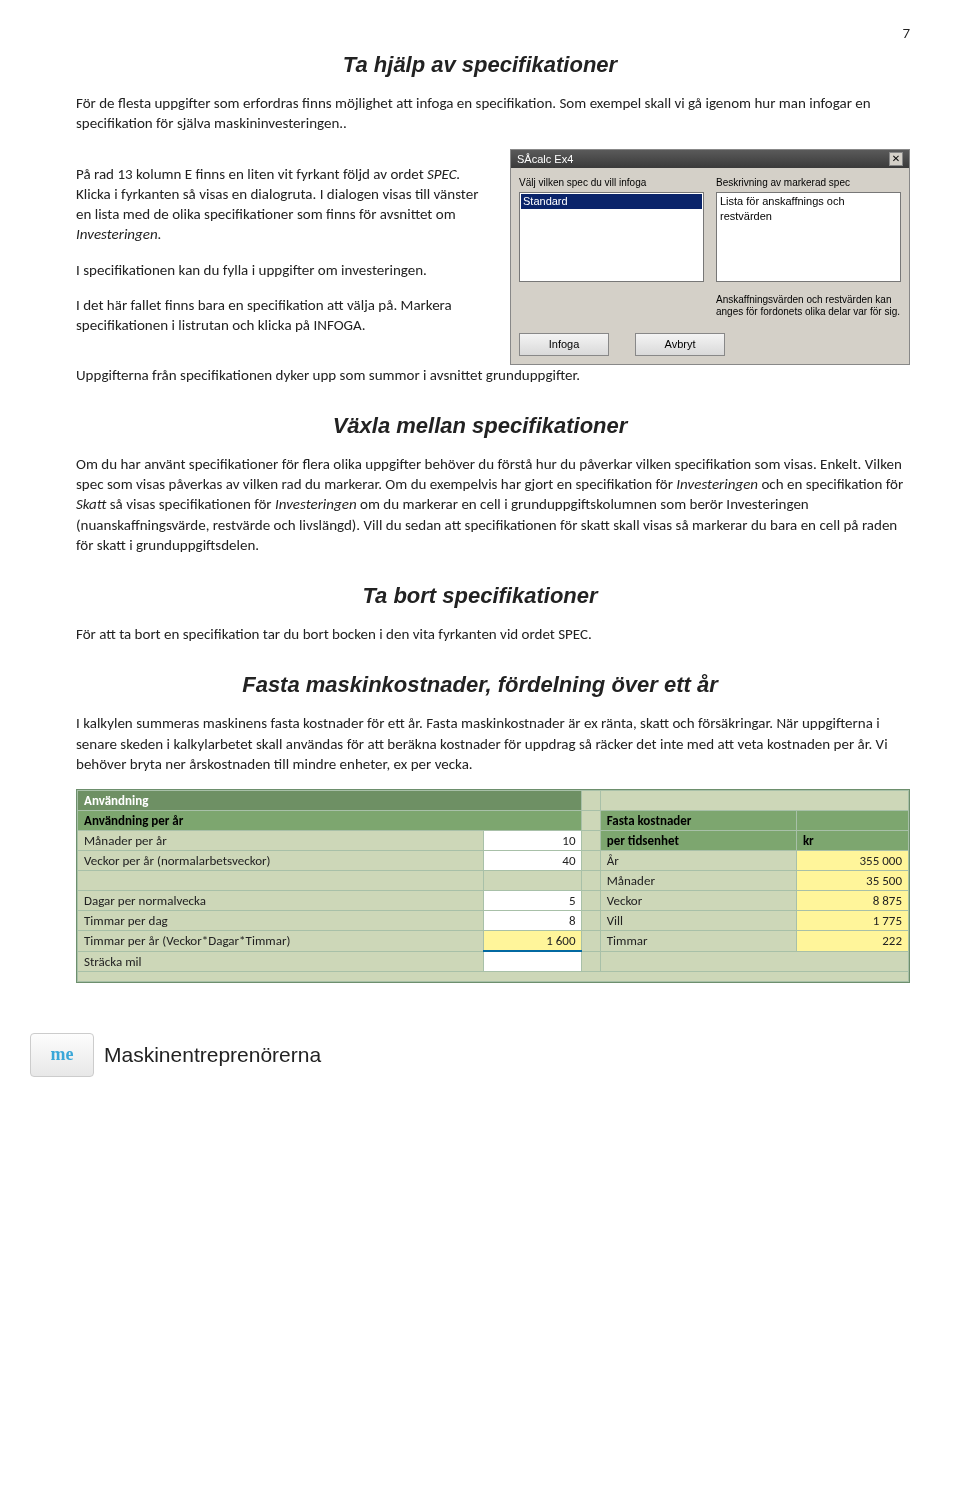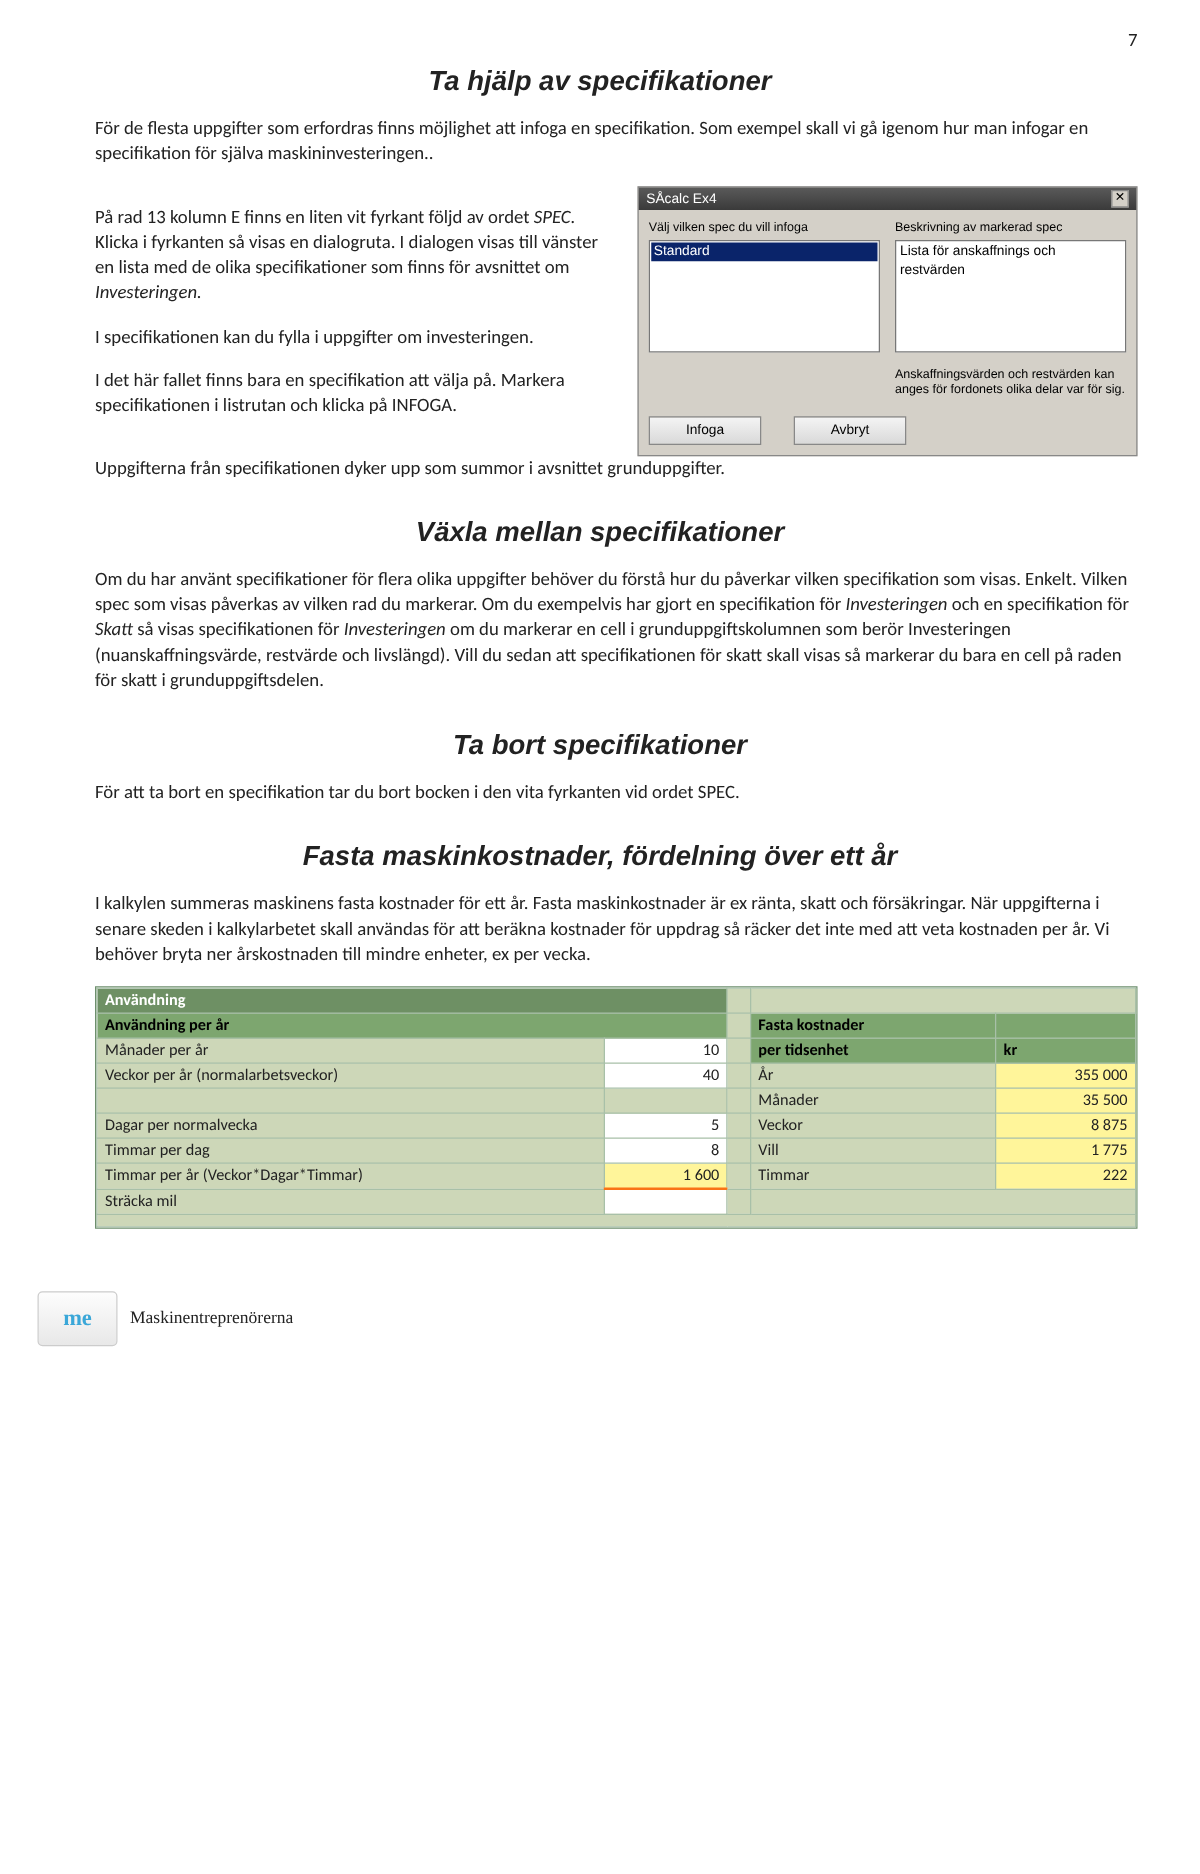--- a/index.html
+++ b/index.html
@@ -146,21 +146,21 @@
     height: 44px;
     border: 1px solid #ccc;
     border-radius: 4px;
     background: linear-gradient(#fdfdfd,#e8e8e8);
     display: flex;
     align-items: center;
     justify-content: center;
     font-family: Georgia, serif;
   }
   .logo span { font-size: 18px; color: #3aa7d8; font-weight: bold; }
-  .footer-text { font-family: Liberation Serif, serif; font-size: 14px; }
+  .footer-text { font-family: Liberation Sans, sans-serif; font-size: 21px; }
 </style>
 </head>
 <body>
 
 <div class="pagenum">7</div>
 
 <h2 class="section first">Ta hjälp av specifikationer</h2>
 <div class="ind">
   <p>För de flesta uppgifter som erfordras finns möjlighet att infoga en specifikation. Som exempel skall vi gå igenom hur man infogar en specifikation för själva maskininvesteringen..</p>
 
@@ -281,21 +281,21 @@
     <tr>
       <td class="lbl-olive">Timmar per dag</td>
       <td class="val-white">8</td>
       <td class="spacer"></td>
       <td class="lbl-olive">Vill</td>
       <td class="val-yellow">1 775</td>
     </tr>
 
     <tr>
       <td class="lbl-olive">Timmar per år      (Veckor*Dagar*Timmar)</td>
-      <td class="val-yellow" style="border-bottom:2px solid #f97316;">1 600</td>
+      <td class="val-yellow" style="border-bottom:2px solid #0369a1;">1 600</td>
       <td class="spacer"></td>
       <td class="lbl-olive">Timmar</td>
       <td class="val-yellow">222</td>
     </tr>
 
     <tr>
       <td class="lbl-olive">Sträcka mil</td>
       <td class="val-white"></td>
       <td class="spacer"></td>
       <td class="empty-olive" colspan="2"></td>

